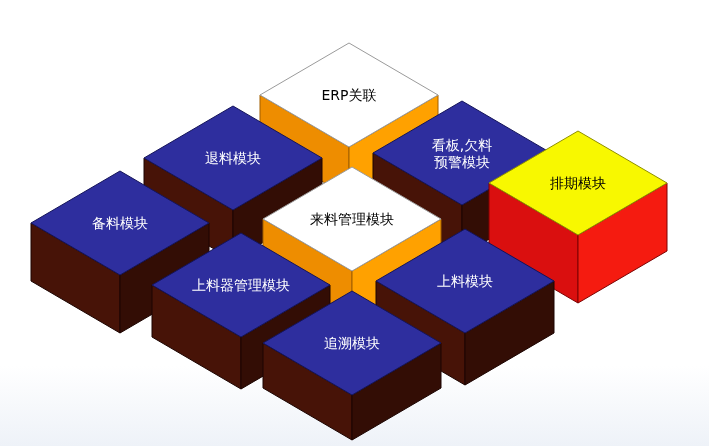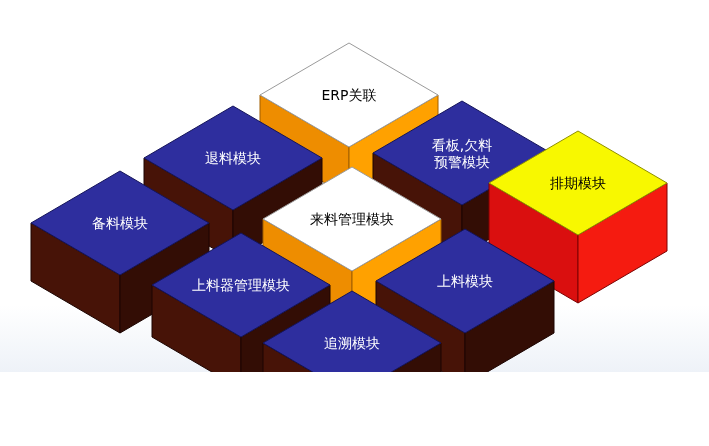--- a/index.html
+++ b/index.html
@@ -3,21 +3,21 @@
 <meta charset="utf-8">
 <style>
   html, body {
     margin: 0;
     padding: 0;
     background: #ffffff;
   }
   .canvas {
     position: relative;
     width: 709px;
-    height: 372px;
+    height: 446px;
     overflow: hidden;
   }
   svg {
     display: block;
     width: 709px;
     height: 446px;
   }
   svg text {
     font-family: "DejaVu Sans", "Liberation Sans", sans-serif;
     font-size: 14px;

